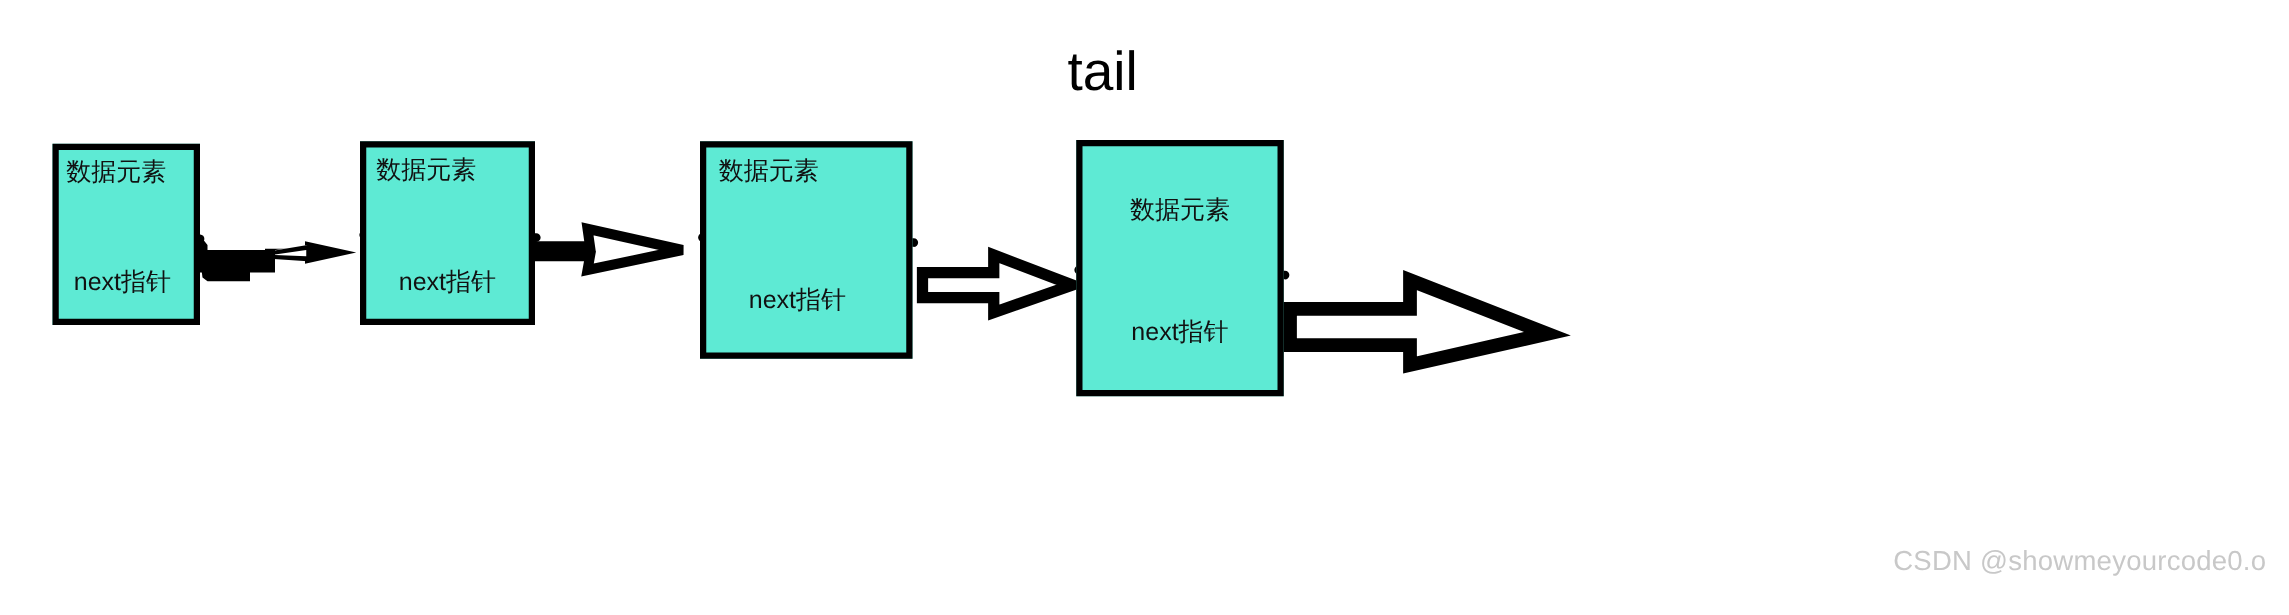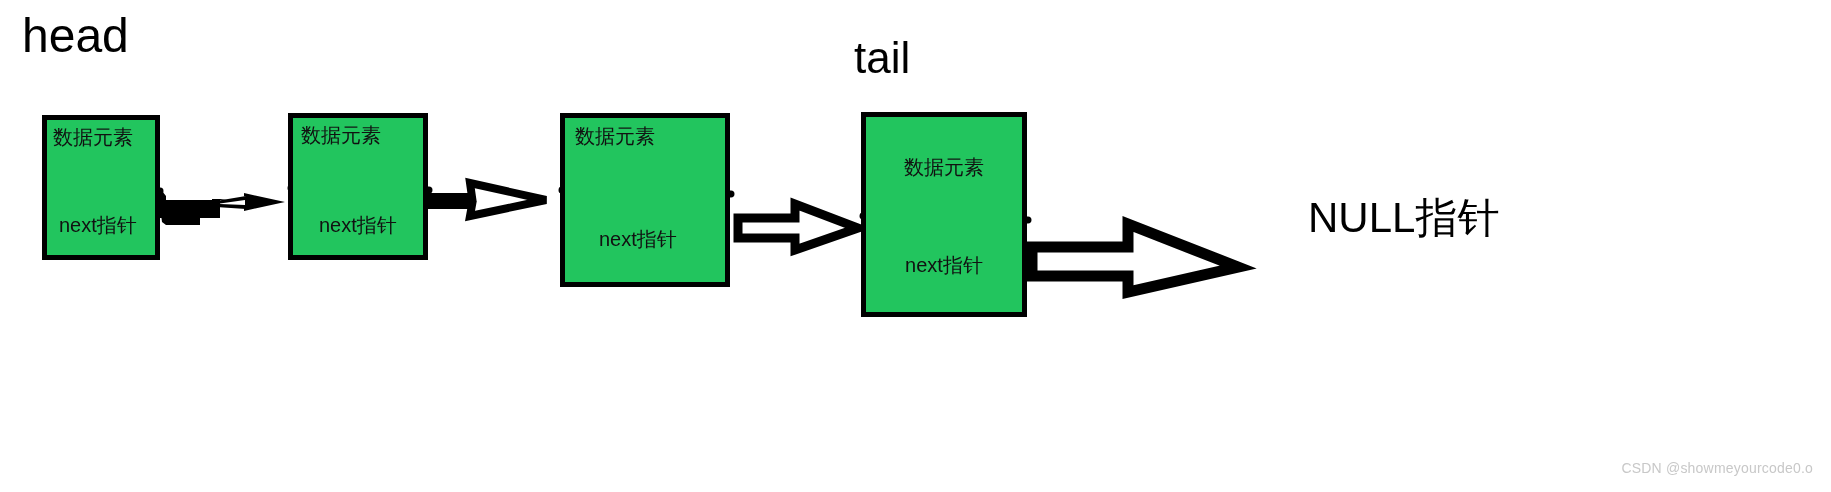--- a/index.html
+++ b/index.html
@@ -18,21 +18,21 @@
   #diagram-svg {
     position: absolute;
     left: 0;
     top: 0;
     width: 1831px;
     height: 492px;
   }
   .node-box {
     position: absolute;
     box-sizing: border-box;
-    background: #22c55e;
+    background: #5eead4;
     border: 5px solid #000000;
   }
   .node-top, .node-bottom {
     position: absolute;
     left: 0;
     width: 100%;
     box-sizing: border-box;
     display: flex;
     align-items: center;
   }
@@ -44,23 +44,23 @@
   .big-label {
     position: absolute;
     font-family: "Liberation Sans", "DejaVu Sans", sans-serif;
     color: #000000;
     white-space: nowrap;
     font-weight: 400;
   }
   #watermark {
     position: absolute;
     right: 18px;
-    bottom: 16px;
+    bottom: 30px;
     font-family: "Liberation Sans", "DejaVu Sans", sans-serif;
-    font-size: 14px;
+    font-size: 22px;
     color: #c8c8c8;
     white-space: nowrap;
     letter-spacing: 0.2px;
   }
 </style>
 </head>
 <body>
 
 <div id="canvas">
 
@@ -148,21 +148,19 @@
 
   <div class="node-box" style="left:861px; top:112px; width:166px; height:205px;">
     <div class="node-top" style="top:0; height:106px; justify-content:center;">
       <span class="cell-label" style="font-size:20px; margin-top:-6px;">数据元素</span>
     </div>
     <div class="node-bottom" style="top:106px; height:90px; justify-content:center;">
       <span class="cell-label" style="font-size:20px; margin-top:-6px;">next指针</span>
     </div>
   </div>
 
-  <div class="big-label" style="left:22px; top:8px; font-size:48px;">head</div>
 
   <div class="big-label" style="left:854px; top:33px; font-size:44px;">tail</div>
 
-  <div class="big-label" style="left:1308px; top:190px; font-size:42px;">NULL指针</div>
 
   <div id="watermark">CSDN @showmeyourcode0.o</div>
 
 </div>
 
 </body></html>

